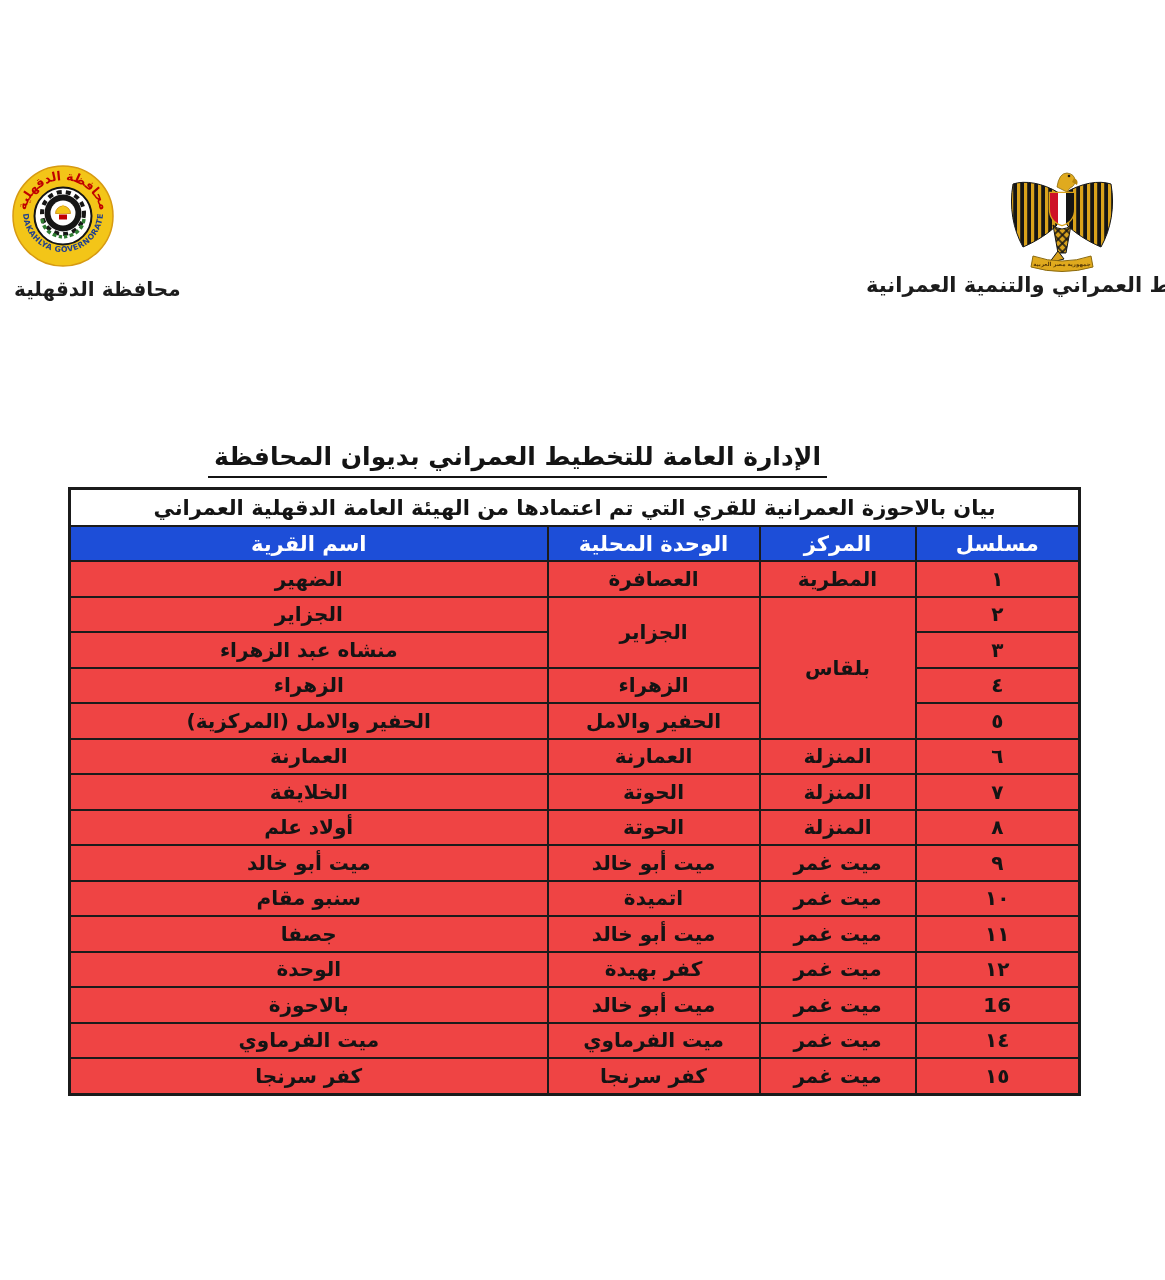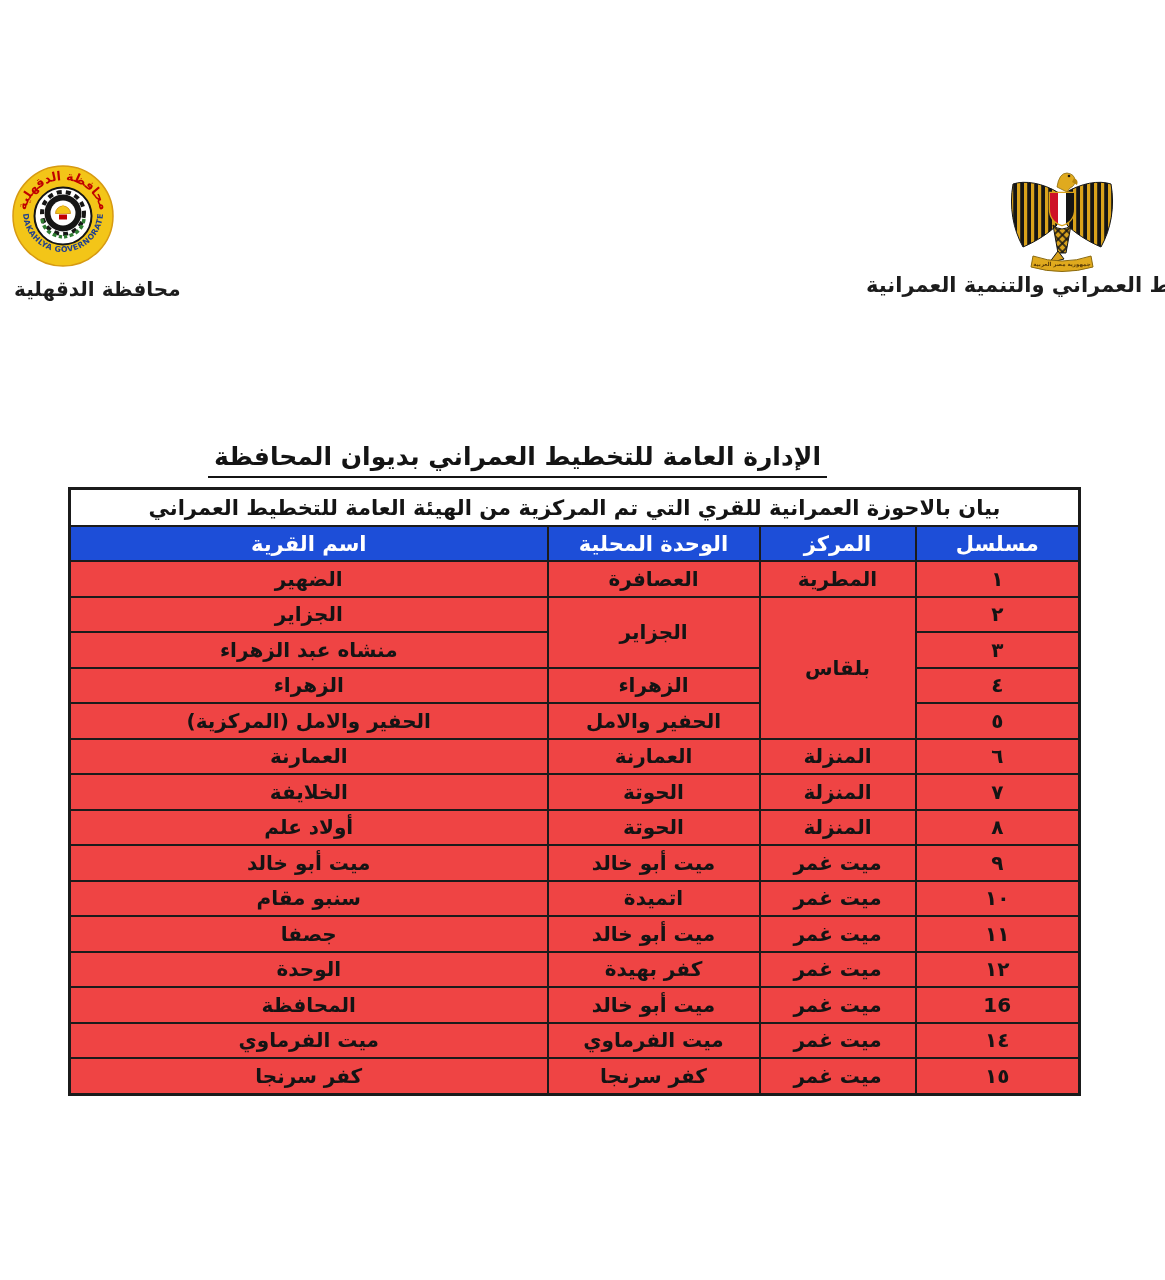--- a/index.html
+++ b/index.html
@@ -135,21 +135,21 @@
 
 <table class="main">
   <colgroup>
     <col class="c-serial">
       <col class="c-markaz">
       <col class="c-wahda">
       <col class="c-qarya">
   </colgroup>
   <tbody>
     <tr>
-      <td class="cap" colspan="4">بيان بالاحوزة العمرانية للقري التي تم المركزية من الهيئة العامة للتخطيط العمراني</td>
+      <td class="cap" colspan="4">بيان بالاحوزة العمرانية للقري التي تم اعتمادها من الهيئة العامة الدقهلية العمراني</td>
     </tr>
     <tr>
       <th class="colhead">مسلسل</th>
       <th class="colhead">المركز</th>
       <th class="colhead">الوحدة المحلية</th>
       <th class="colhead">اسم القرية</th>
     </tr>
 
     <tr>
       <td class="data">١</td>
@@ -216,21 +216,21 @@
     <tr>
       <td class="data">١٢</td>
       <td class="data">ميت غمر</td>
       <td class="data">كفر بهيدة</td>
       <td class="data">الوحدة</td>
     </tr>
     <tr>
       <td class="data">16</td>
       <td class="data">ميت غمر</td>
       <td class="data">ميت أبو خالد</td>
-      <td class="data">المحافظة</td>
+      <td class="data">بالاحوزة</td>
     </tr>
     <tr>
       <td class="data">١٤</td>
       <td class="data">ميت غمر</td>
       <td class="data">ميت الفرماوي</td>
       <td class="data">ميت الفرماوي</td>
     </tr>
     <tr>
       <td class="data">١٥</td>
       <td class="data">ميت غمر</td>

